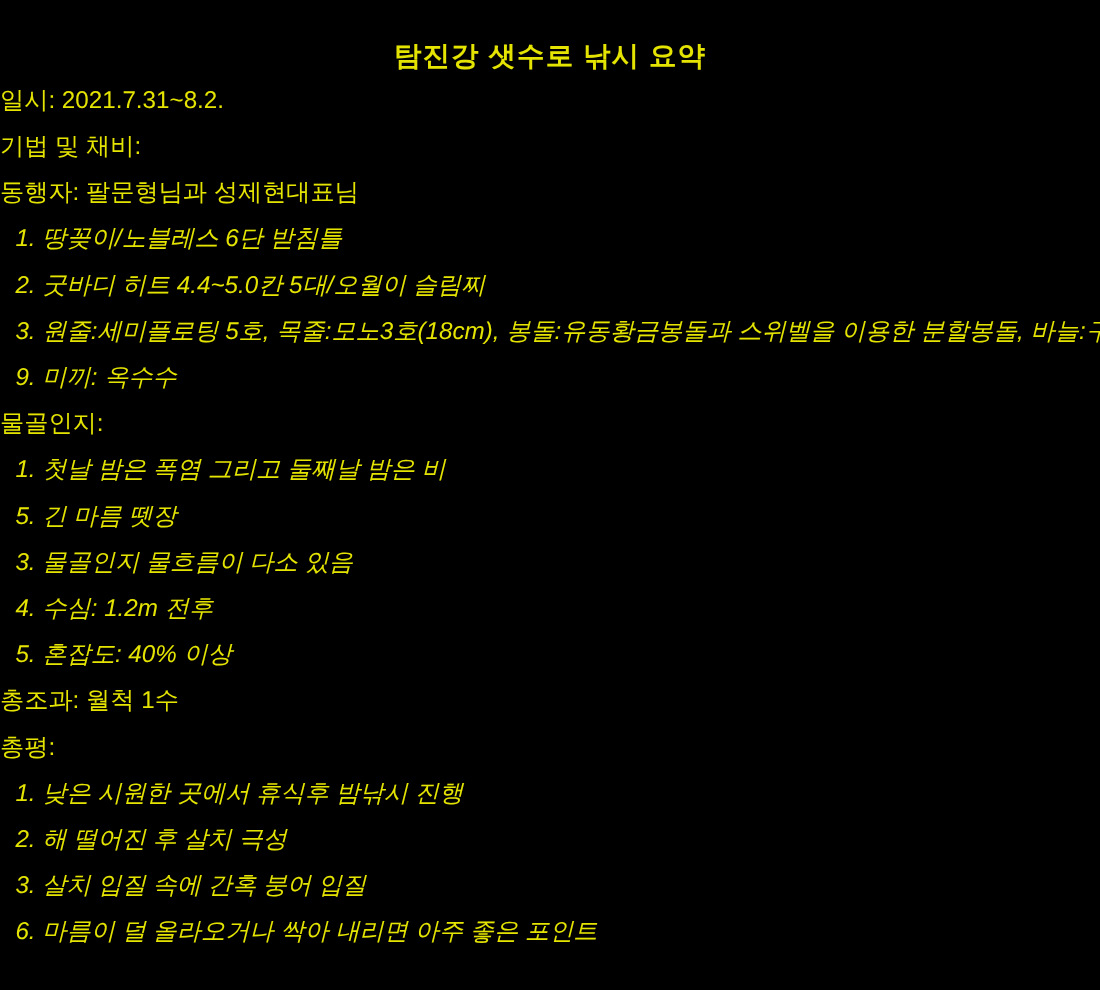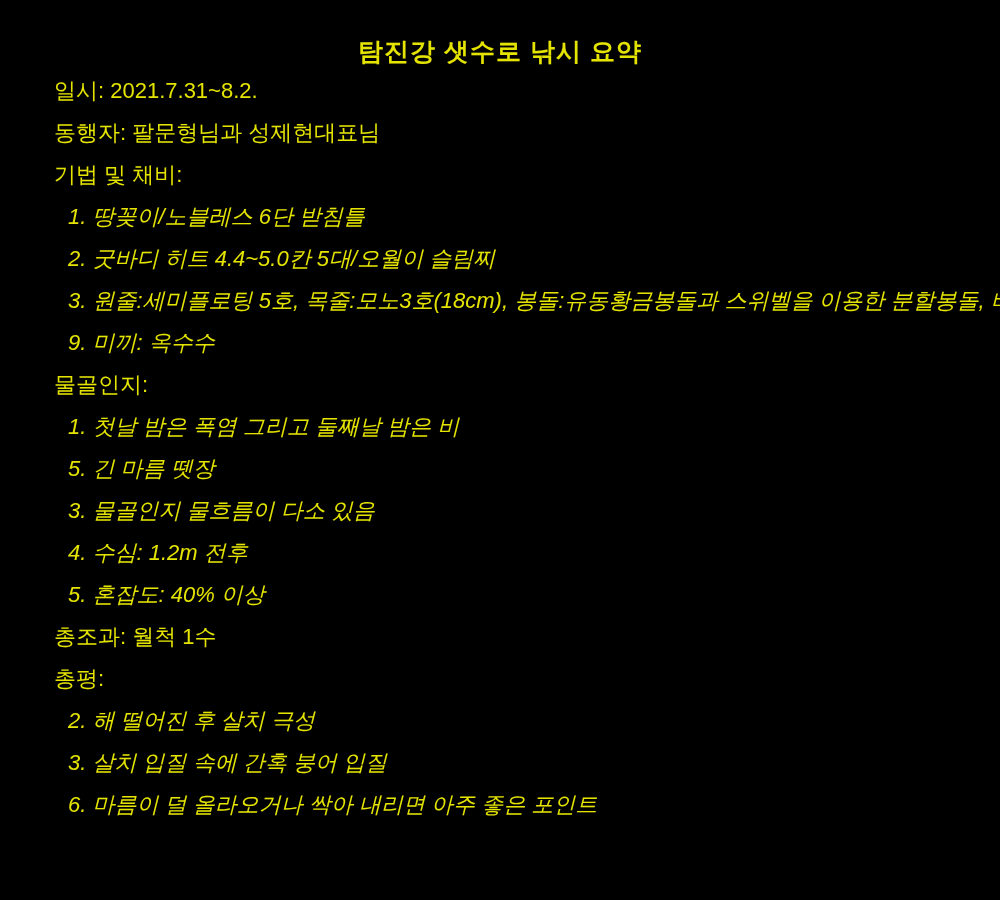--- a/index.html
+++ b/index.html
@@ -26,21 +26,20 @@
     height: 30px;
     line-height: 30px;
     text-align: center;
     font-size: 25px;
     font-weight: bold;
     letter-spacing: 1px;
     white-space: nowrap;
   }
   .content {
     margin-top: 4px;
-    margin-left: 54px;
     width: 946px;
   }
   .line {
     height: 42px;
     line-height: 42px;
     font-size: 22px;
     white-space: nowrap;
     overflow: visible;
   }
   .item {
@@ -52,39 +51,40 @@
 <body>
 
 <div class="doc">
 
   <div class="title">탐진강 샛수로 낚시 요약</div>
 
   <div class="content">
 
     <div class="line">일시: 2021.7.31~8.2.</div>
 
+    <div class="line">기법 및 채비:</div>
+
     <div class="line">동행자: 팔문형님과 성제현대표님</div>
-
-    <div class="line">기법 및 채비:</div>
 
     <div class="line item">1. 땅꽂이/노블레스 6단 받침틀</div>
     <div class="line item">2. 굿바디 히트 4.4~5.0칸 5대/오월이 슬림찌</div>
     <div class="line item">3. 원줄:세미플로팅 5호, 목줄:모노3호(18cm), 봉돌:유동황금봉돌과 스위벨을 이용한 분할봉돌, 바늘:구례 8호</div>
     <div class="line item">9. 미끼: 옥수수</div>
 
     <div class="line">물골인지:</div>
 
     <div class="line item">1. 첫날 밤은 폭염 그리고 둘째날 밤은 비</div>
     <div class="line item">5. 긴 마름 뗏장</div>
     <div class="line item">3. 물골인지 물흐름이 다소 있음</div>
     <div class="line item">4. 수심: 1.2m 전후</div>
     <div class="line item">5. 혼잡도: 40% 이상</div>
 
     <div class="line">총조과: 월척 1수</div>
 
     <div class="line">총평:</div>
 
+    <div class="line item">1. 낮은 시원한 곳에서 휴식후 밤낚시 진행</div>
     <div class="line item">2. 해 떨어진 후 살치 극성</div>
     <div class="line item">3. 살치 입질 속에 간혹 붕어 입질</div>
     <div class="line item">6. 마름이 덜 올라오거나 싹아 내리면 아주 좋은 포인트</div>
 
   </div>
 </div>
 
 </body></html>

